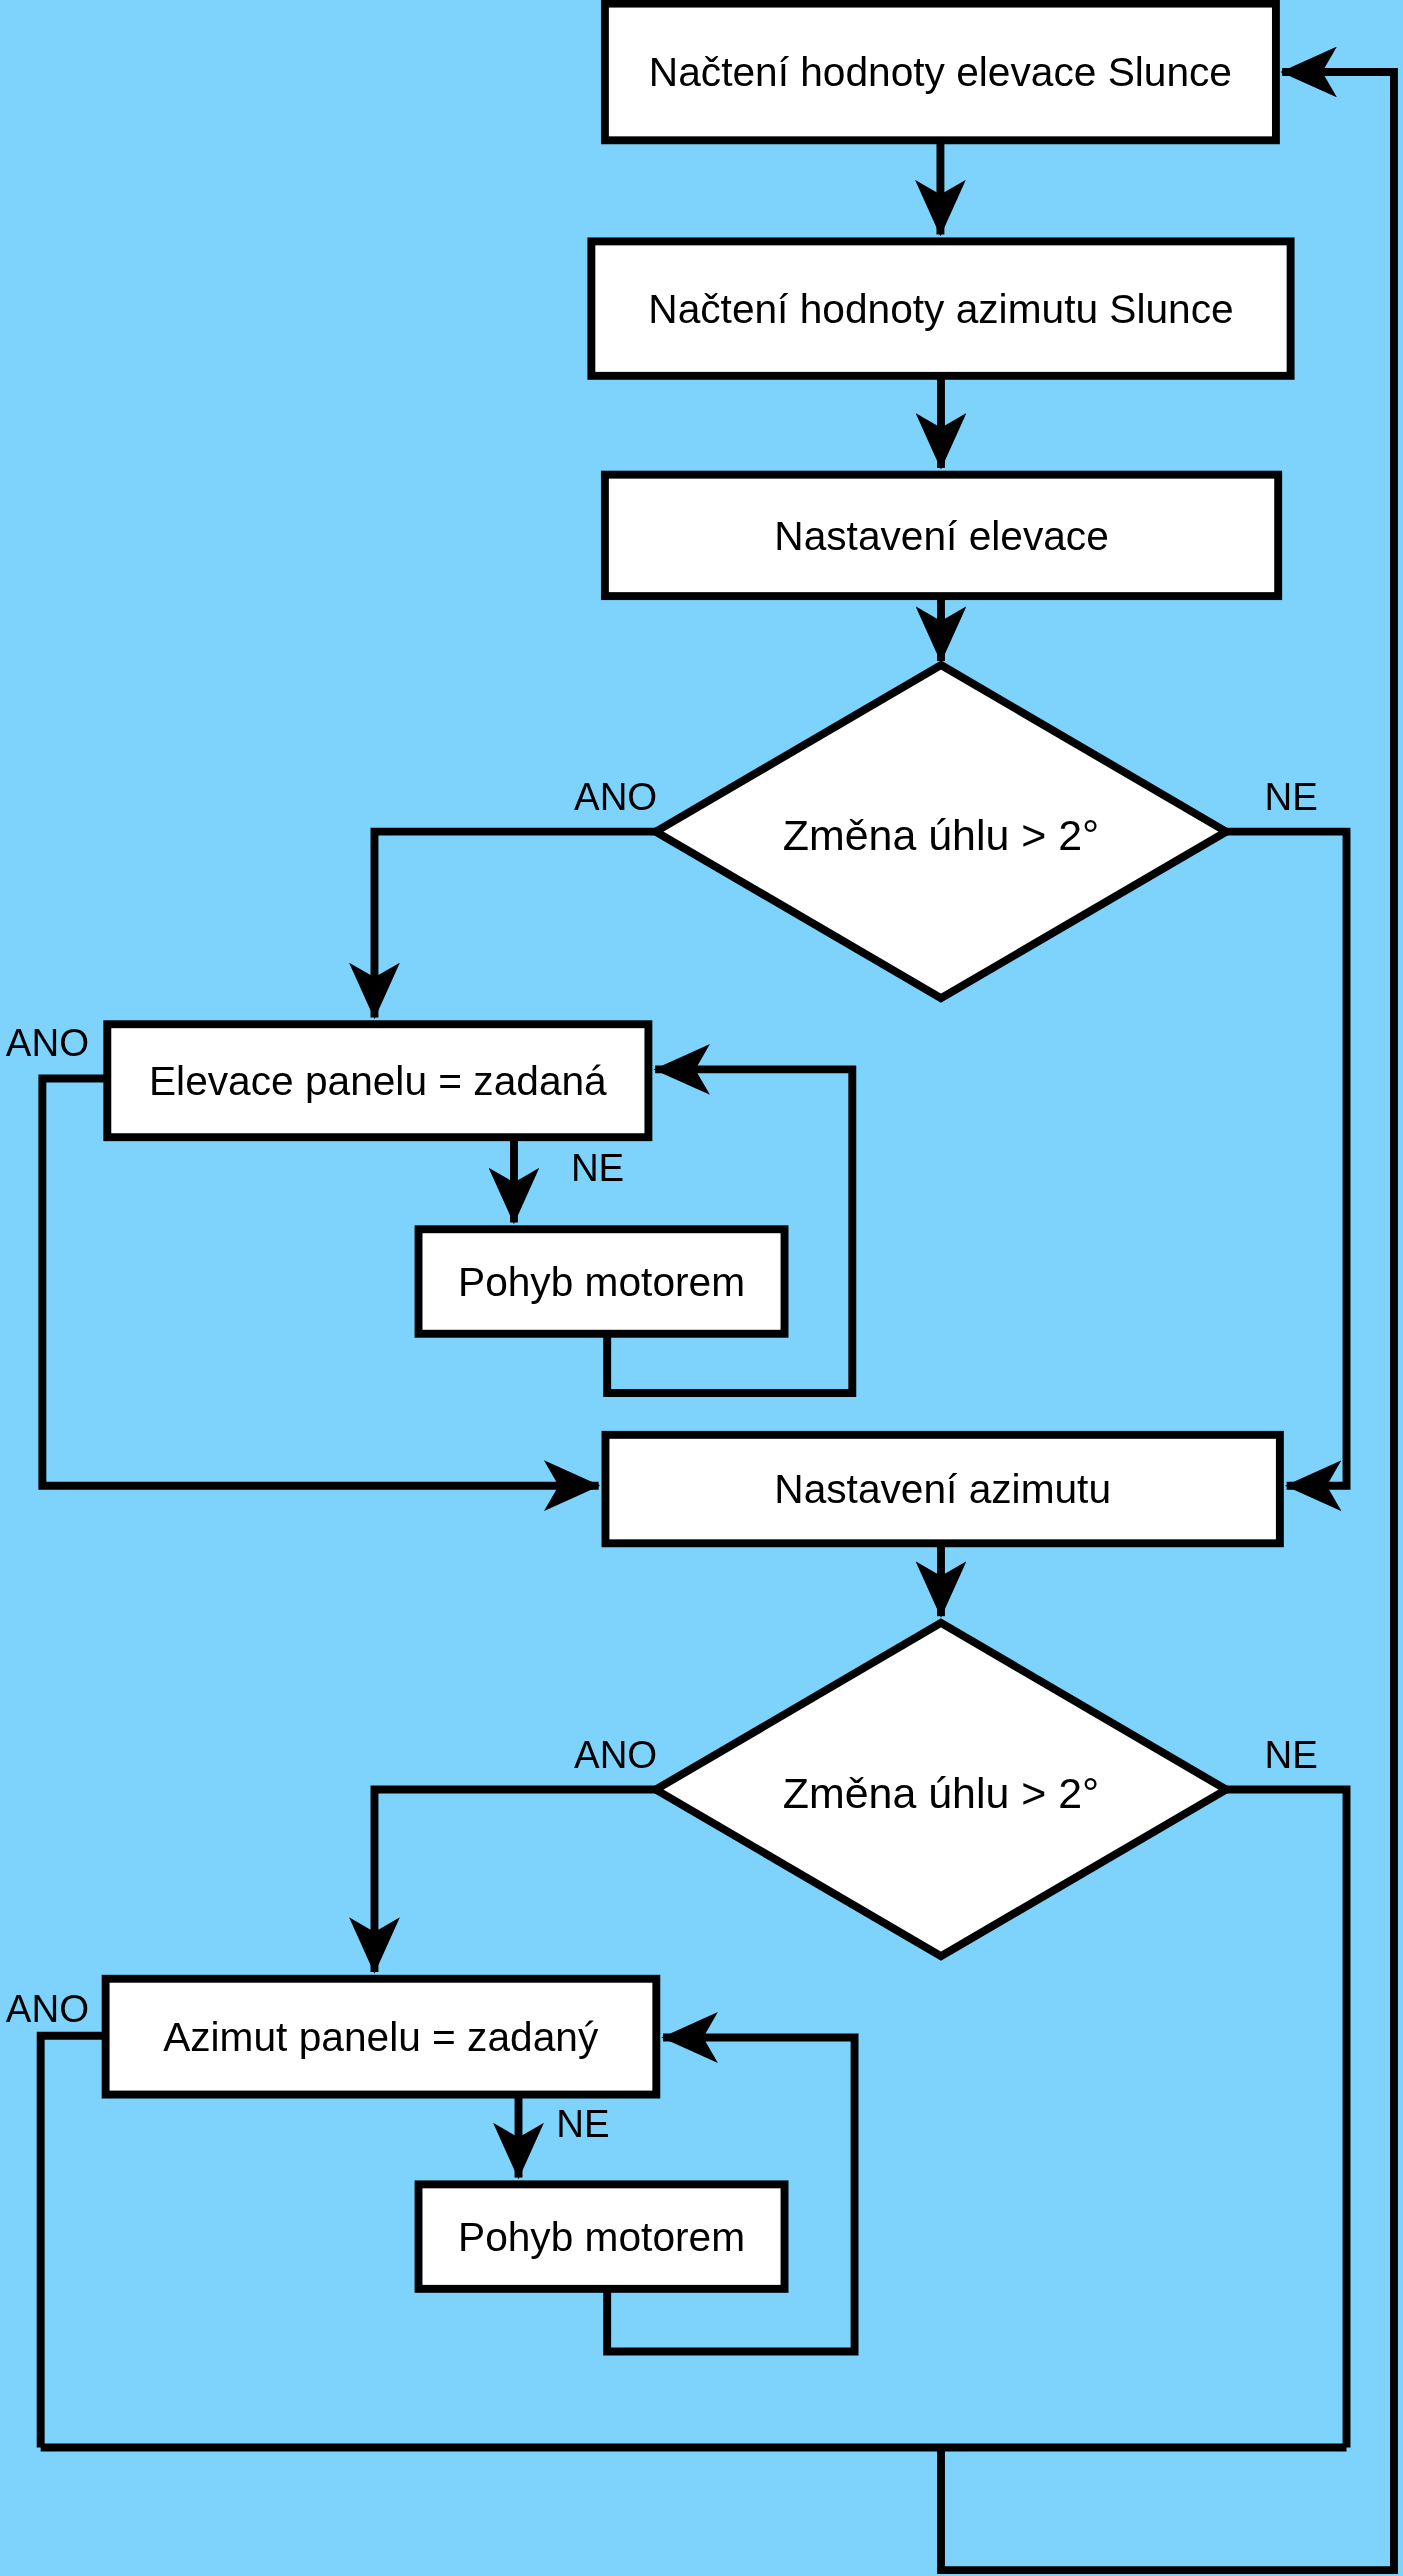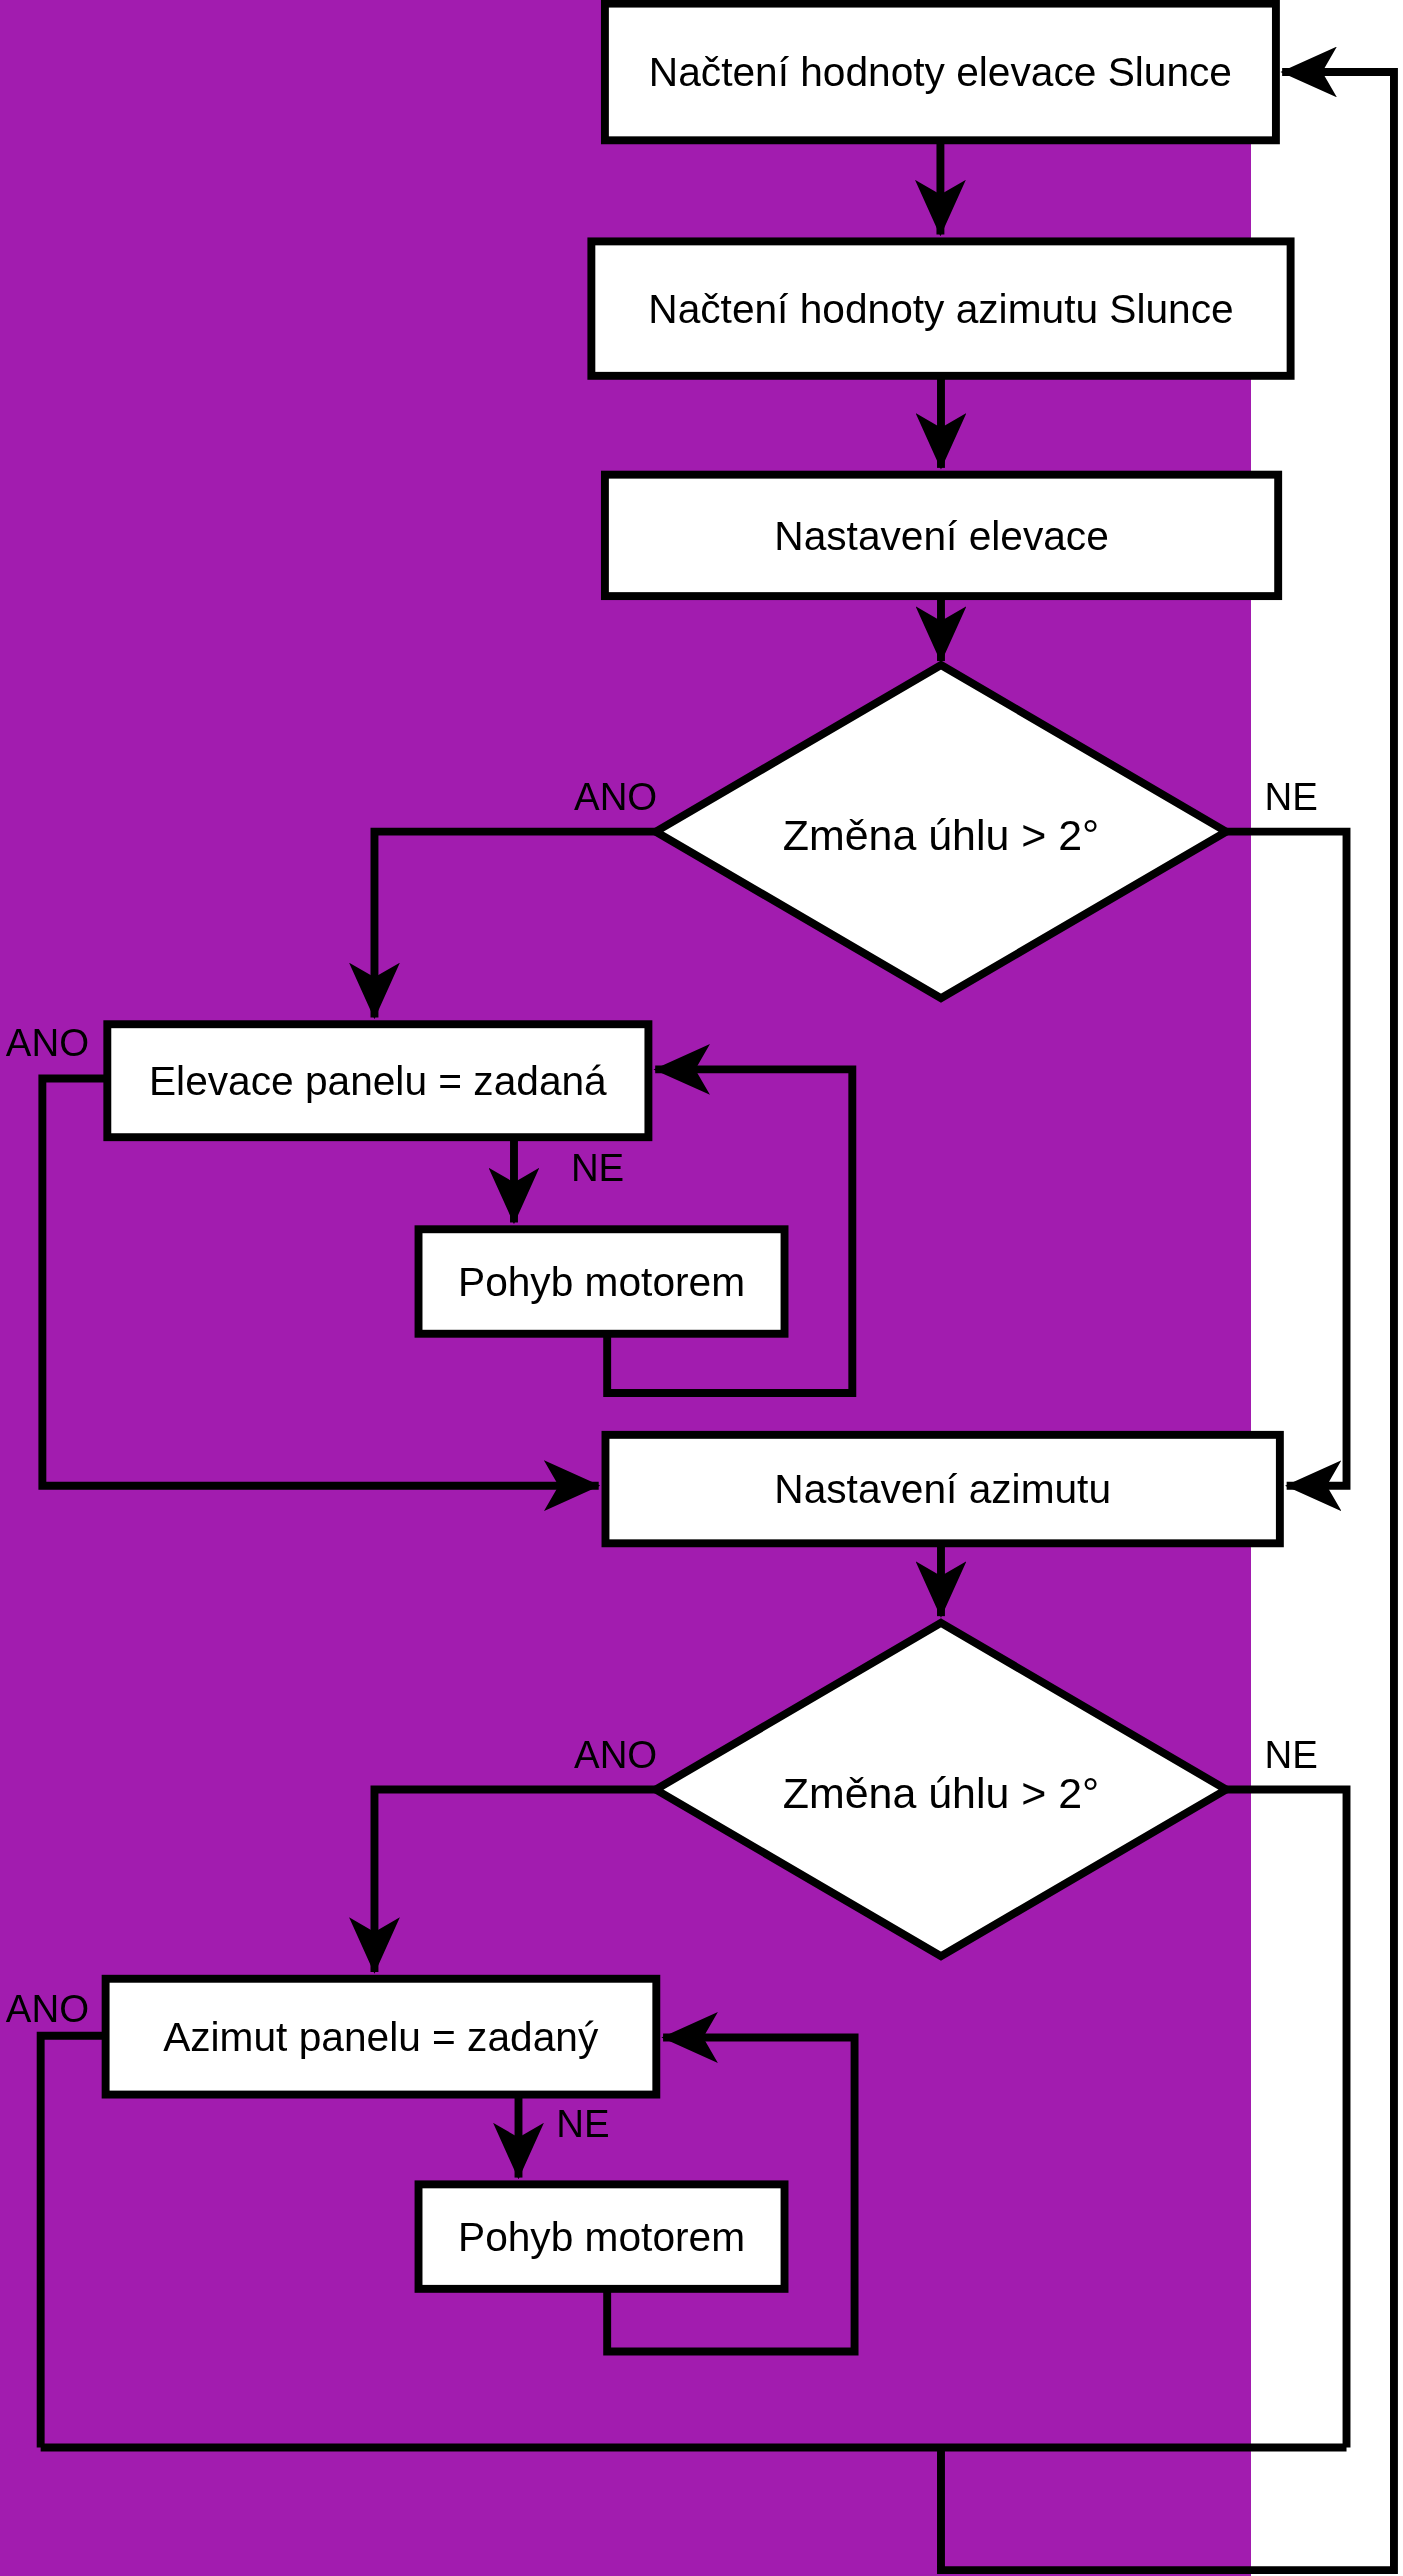--- a/index.html
+++ b/index.html
@@ -2,23 +2,23 @@
 <html style="font-size:9px"><head>
 <meta charset="utf-8">
 <style>
   html, body {
     margin: 0;
     padding: 0;
     background: #ffffff;
   }
   .stage {
     position: relative;
-    width: 1251px;
+    width: 1403px;
     height: 2576px;
-    background: #a21caf;
+    background: #7dd3fc;
   }
   svg { display: block; }
   .box {
     fill: #ffffff;
     stroke: #000000;
     stroke-width: 14;
   }
   .flow {
     fill: none;
     stroke: #000000;

